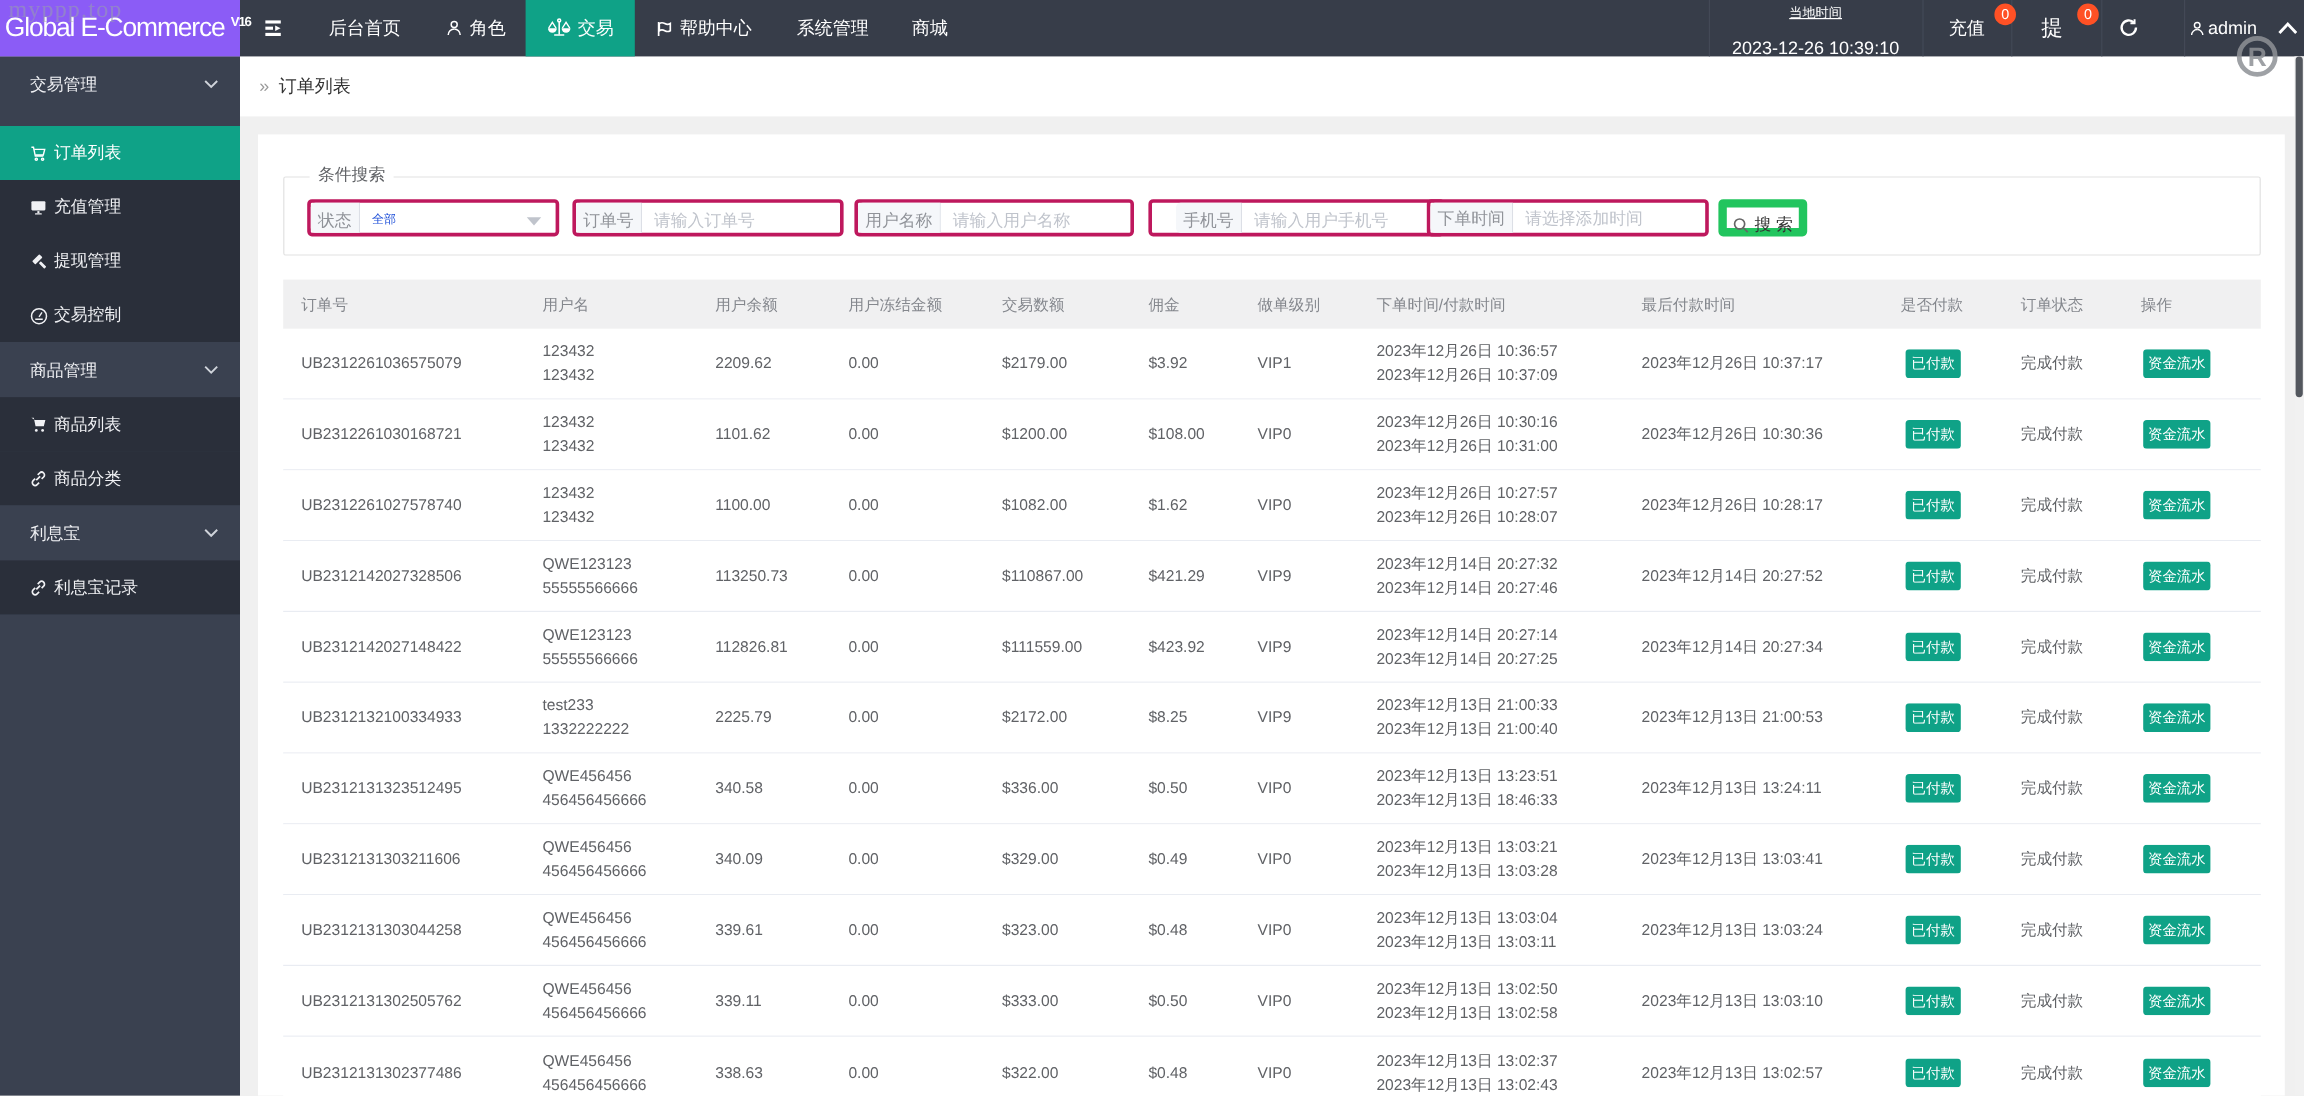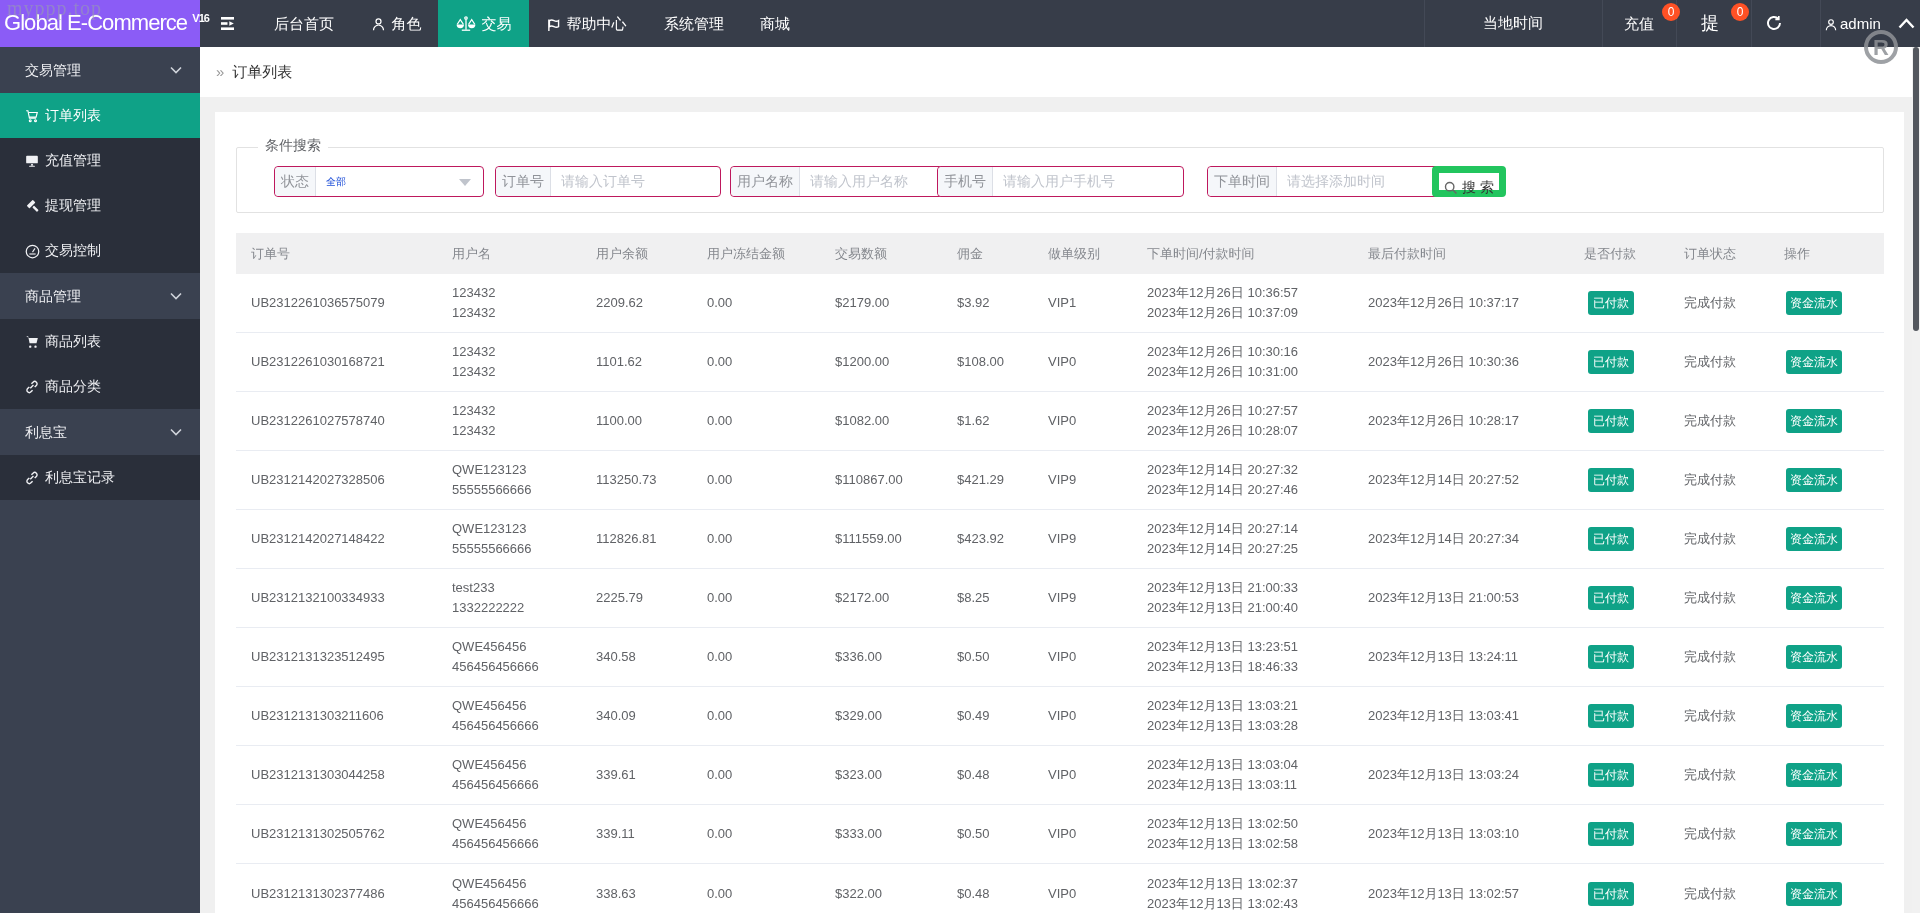--- a/index.html
+++ b/index.html
@@ -11,41 +11,41 @@
 .logo{position:absolute;left:0;top:0;width:200px;height:47px;background:#8b5cf6;color:#fff;white-space:nowrap;}
 .logo .t{position:absolute;left:4px;top:10px;font-size:22px;letter-spacing:-0.95px;color:#fff;}
 .logo sup{font-size:11px;font-weight:bold;vertical-align:super;}
 .wm1{position:absolute;left:7px;top:-3px;font-size:20px;color:#99a0ac;opacity:.55;z-index:40;font-family:"Liberation Serif",serif;letter-spacing:1px;}
 .hamb{position:absolute;left:221px;top:16px;z-index:31;}
 .nav-item{position:absolute;top:0;height:47px;line-height:47px;color:#fff;font-size:15px;text-align:center;}
 .nav-item .ic{display:inline-block;vertical-align:-3px;margin-right:6px;}
 .nav-active{background:#0fa287;}
 .sep{position:absolute;top:0;width:1px;height:47px;background:#434956;}
 .timebox{position:absolute;left:1424px;top:0;width:178px;color:#fff;text-align:center;}
-.timebox .l1{font-size:15px;margin-top:14px;}
+.timebox .l1{font-size:11px;margin-top:3px;text-decoration:underline;}
 .timebox .l2{font-size:15px;margin-top:14px;}
 .badge{position:absolute;width:18px;height:18px;border-radius:50%;background:#ff5125;color:#fff;font-size:12px;line-height:18px;text-align:center;z-index:33;}
 .wm2{position:absolute;left:1862px;top:28px;z-index:40;opacity:.85;}
 
 .sidebar{position:absolute;left:0;top:47px;width:200px;height:866px;background:#3a4150;z-index:20;}
 .mi{position:relative;height:45px;line-height:45px;color:#f0f1f4;font-size:14px;}
 .mi.parent{padding-left:25px;height:46px;line-height:46px;}
 .mi.sub{background:#2a2f3a;padding-left:45px;}
 .mi.active{background:#0fa287;color:#fff;}
 .mi .micon{position:absolute;left:25px;top:16px;}
 .mi .chev{position:absolute;right:18px;top:19px;}
 
 .crumbbar{position:absolute;left:200px;top:47px;width:1720px;height:50px;background:#fff;z-index:10;}
 .crumbbar .bc{position:absolute;left:16px;top:16px;font-size:15px;color:#333;}
 .crumbbar .bc .gg{color:#999;margin-right:8px;font-size:15px;}
 
 .panel{position:absolute;left:215px;top:112px;width:1689px;height:801px;background:#fff;}
 .searchbox{position:absolute;left:21px;top:35px;width:1648px;height:66px;border:1px solid #e2e2e2;border-radius:2px;}
 .sleg{position:absolute;left:43px;top:25px;background:#fff;padding:0 7px;font-size:14px;color:#606266;z-index:2;}
-.fg{position:absolute;top:54px;height:31px;display:flex;border:1px solid #be185d;border-radius:4px;background:#fff;z-index:2;margin-left:18px;}
+.fg{position:absolute;top:54px;height:31px;display:flex;border:3px solid #be185d;border-radius:4px;background:#fff;z-index:2;}
 .fg .lab{background:#f5f7fa;color:#909399;font-size:14px;line-height:29px;padding:0 6px;border-right:1px solid #dcdfe6;border-radius:4px 0 0 4px;white-space:nowrap;}
 .fg .inp{color:#c0c4cc;font-size:14px;line-height:29px;padding:0 10px;white-space:nowrap;overflow:hidden;}
 .fg .val{color:#1d4ed8;font-size:10px;line-height:29px;padding:0 10px;}
 .caret{position:absolute;right:12px;top:12px;width:0;height:0;border-left:6px solid transparent;border-right:6px solid transparent;border-top:7px solid #c0c4cc;}
 .sbtn{position:absolute;left:1217px;top:54px;width:74px;height:31px;border:7px solid #22c55e;border-radius:4px;background:#fff;font-size:14px;color:#333;line-height:29px;text-align:center;z-index:2;}
 .sbtn svg{vertical-align:-3px;margin-right:4px;}
 
 .tbl{position:absolute;left:21px;top:121px;width:1648px;font-size:13px;color:#606266;}
 .tr{position:relative;display:flex;align-items:center;border-bottom:1px solid #e9ecf2;background:#fff;}
 .tr.head{background:#f0f0f1;height:41px;color:#84878d;border-bottom:none;}
@@ -130,21 +130,21 @@
       <path d="M1.5 9.5 L8.5 2 L15.5 9.5"></path>
     </svg>
 </div>
 <div class="wm1">myppp.top</div>
 <svg class="wm2" width="38" height="38" viewBox="0 0 38 38">
     <circle cx="19" cy="19" r="15" fill="none" stroke="#8e9196" stroke-width="4"></circle>
     <text x="19" y="27" text-anchor="middle" font-size="22" font-weight="bold" fill="#8e9196" font-family="Liberation Sans">R</text>
   </svg>
 
 <div class="sidebar">
-  <div class="mi parent" style="height:46px;">交易管理<svg class="chev" width="12" height="8" viewBox="0 0 12 8" fill="none" stroke="#cfd3da" stroke-width="1.6">
+  <div class="mi parent" style="height:58px;">交易管理<svg class="chev" width="12" height="8" viewBox="0 0 12 8" fill="none" stroke="#cfd3da" stroke-width="1.6">
         <path d="M1 1.5 L6 6.5 L11 1.5"></path>
       </svg></div>
   <div class="mi sub active"><svg class="micon" width="14" height="14" viewBox="0 0 24 24" fill="none" stroke="#fff" stroke-width="2">
         <circle cx="9" cy="20" r="1.6"></circle>
         <circle cx="18" cy="20" r="1.6"></circle>
         <path d="M2 3h3l2.6 12.5H19"></path>
         <path d="M6 6h15l-2 8H7.5"></path>
       </svg>订单列表</div>
   <div class="mi sub"><svg class="micon" width="14" height="14" viewBox="0 0 24 24" fill="#f0f1f4">
         <rect x="2" y="3" width="20" height="13" rx="1.5"></rect>
@@ -195,21 +195,21 @@
       <div class="val" style="position:relative;width:168px;">全部<span class="caret"></span></div>
     </div>
   <div class="fg" style="left:262px;width:226px;">
       <div class="lab">订单号</div>
       <div class="inp">请输入订单号</div>
     </div>
   <div class="fg" style="left:497px;width:233px;">
       <div class="lab">用户名称</div>
       <div class="inp">请输入用户名称</div>
     </div>
-  <div class="fg" style="left:704px;width:247px;">
+  <div class="fg" style="left:742px;width:247px;padding-left:20px;">
       <div class="lab">手机号</div>
       <div class="inp">请输入用户手机号</div>
     </div>
   <div class="fg" style="left:974px;width:235px;font-family:Liberation Serif, serif;">
       <div class="lab">下单时间</div>
       <div class="inp">请选择添加时间</div>
     </div>
   <div class="sbtn"><svg width="14" height="14" viewBox="0 0 16 16" fill="none" stroke="#666" stroke-width="1.6">
         <circle cx="6.5" cy="6.5" r="4.8"></circle>
         <path d="M10.3 10.3 L14.2 14.2"></path>

